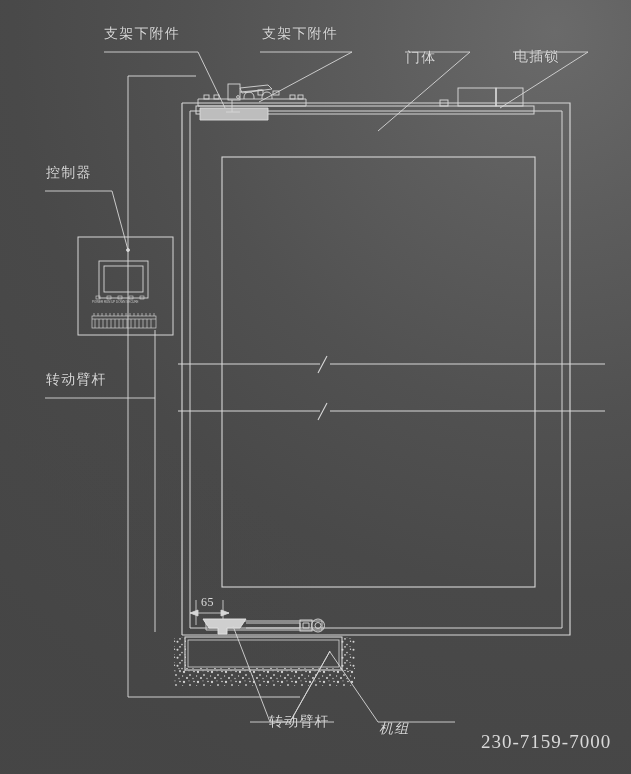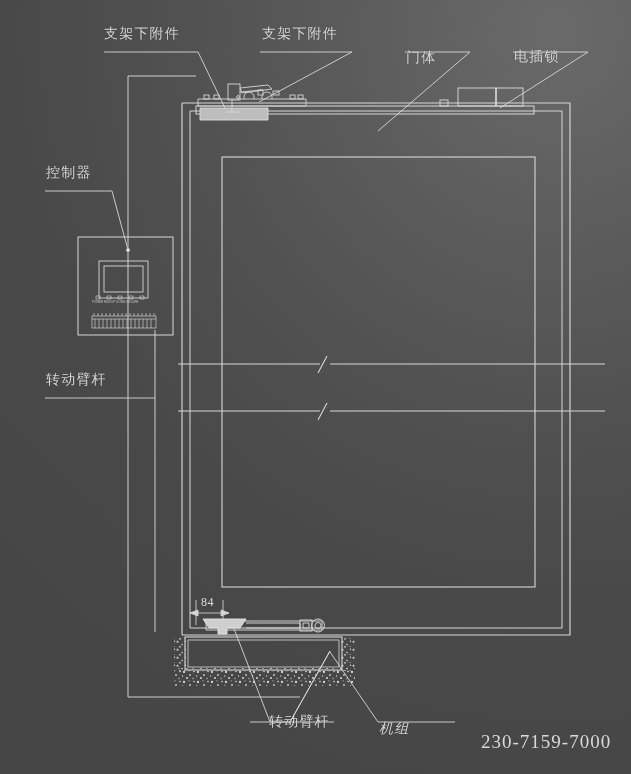--- a/index.html
+++ b/index.html
@@ -269,21 +269,21 @@
   <div class="lbl" style="left:514px; top:25px;margin-top:23px;">电插锁</div>
 
   <div class="lbl" style="left:46px; top:164px;">控制器</div>
 
   <div class="lbl" style="left:46px; top:371px;">转动臂杆</div>
 
   <div class="lbl" style="left:269px; top:713px;font-family:Liberation Serif, serif;">转动臂杆</div>
 
   <div class="lbl" style="left:379px; top:720px;font-style:italic;">机组</div>
 
-  <div class="dim-txt" style="left:201px; top:595px;">84</div>
+  <div class="dim-txt" style="left:201px; top:595px;">65</div>
 
   <div class="phone" style="left:481px; top:731px;">230-7159-7000</div>
 
   <div style="position:absolute; left:92px; top:300px; width:58px; height:6px; overflow:hidden;">
     <div style="display:flex; gap:2px; transform-origin:0 0; transform:scale(0.42); width:140px;">
       <span style="color:#c7c7c7; font-size:7px; font-family:'Liberation Sans',sans-serif;">POWER</span>
       <span style="color:#c7c7c7; font-size:7px; font-family:'Liberation Sans',sans-serif;">RUN</span>
       <span style="color:#c7c7c7; font-size:7px; font-family:'Liberation Sans',sans-serif;">UP</span>
       <span style="color:#c7c7c7; font-size:7px; font-family:'Liberation Sans',sans-serif;">DOWN</span>
       <span style="color:#c7c7c7; font-size:7px; font-family:'Liberation Sans',sans-serif;">SECURE</span>

